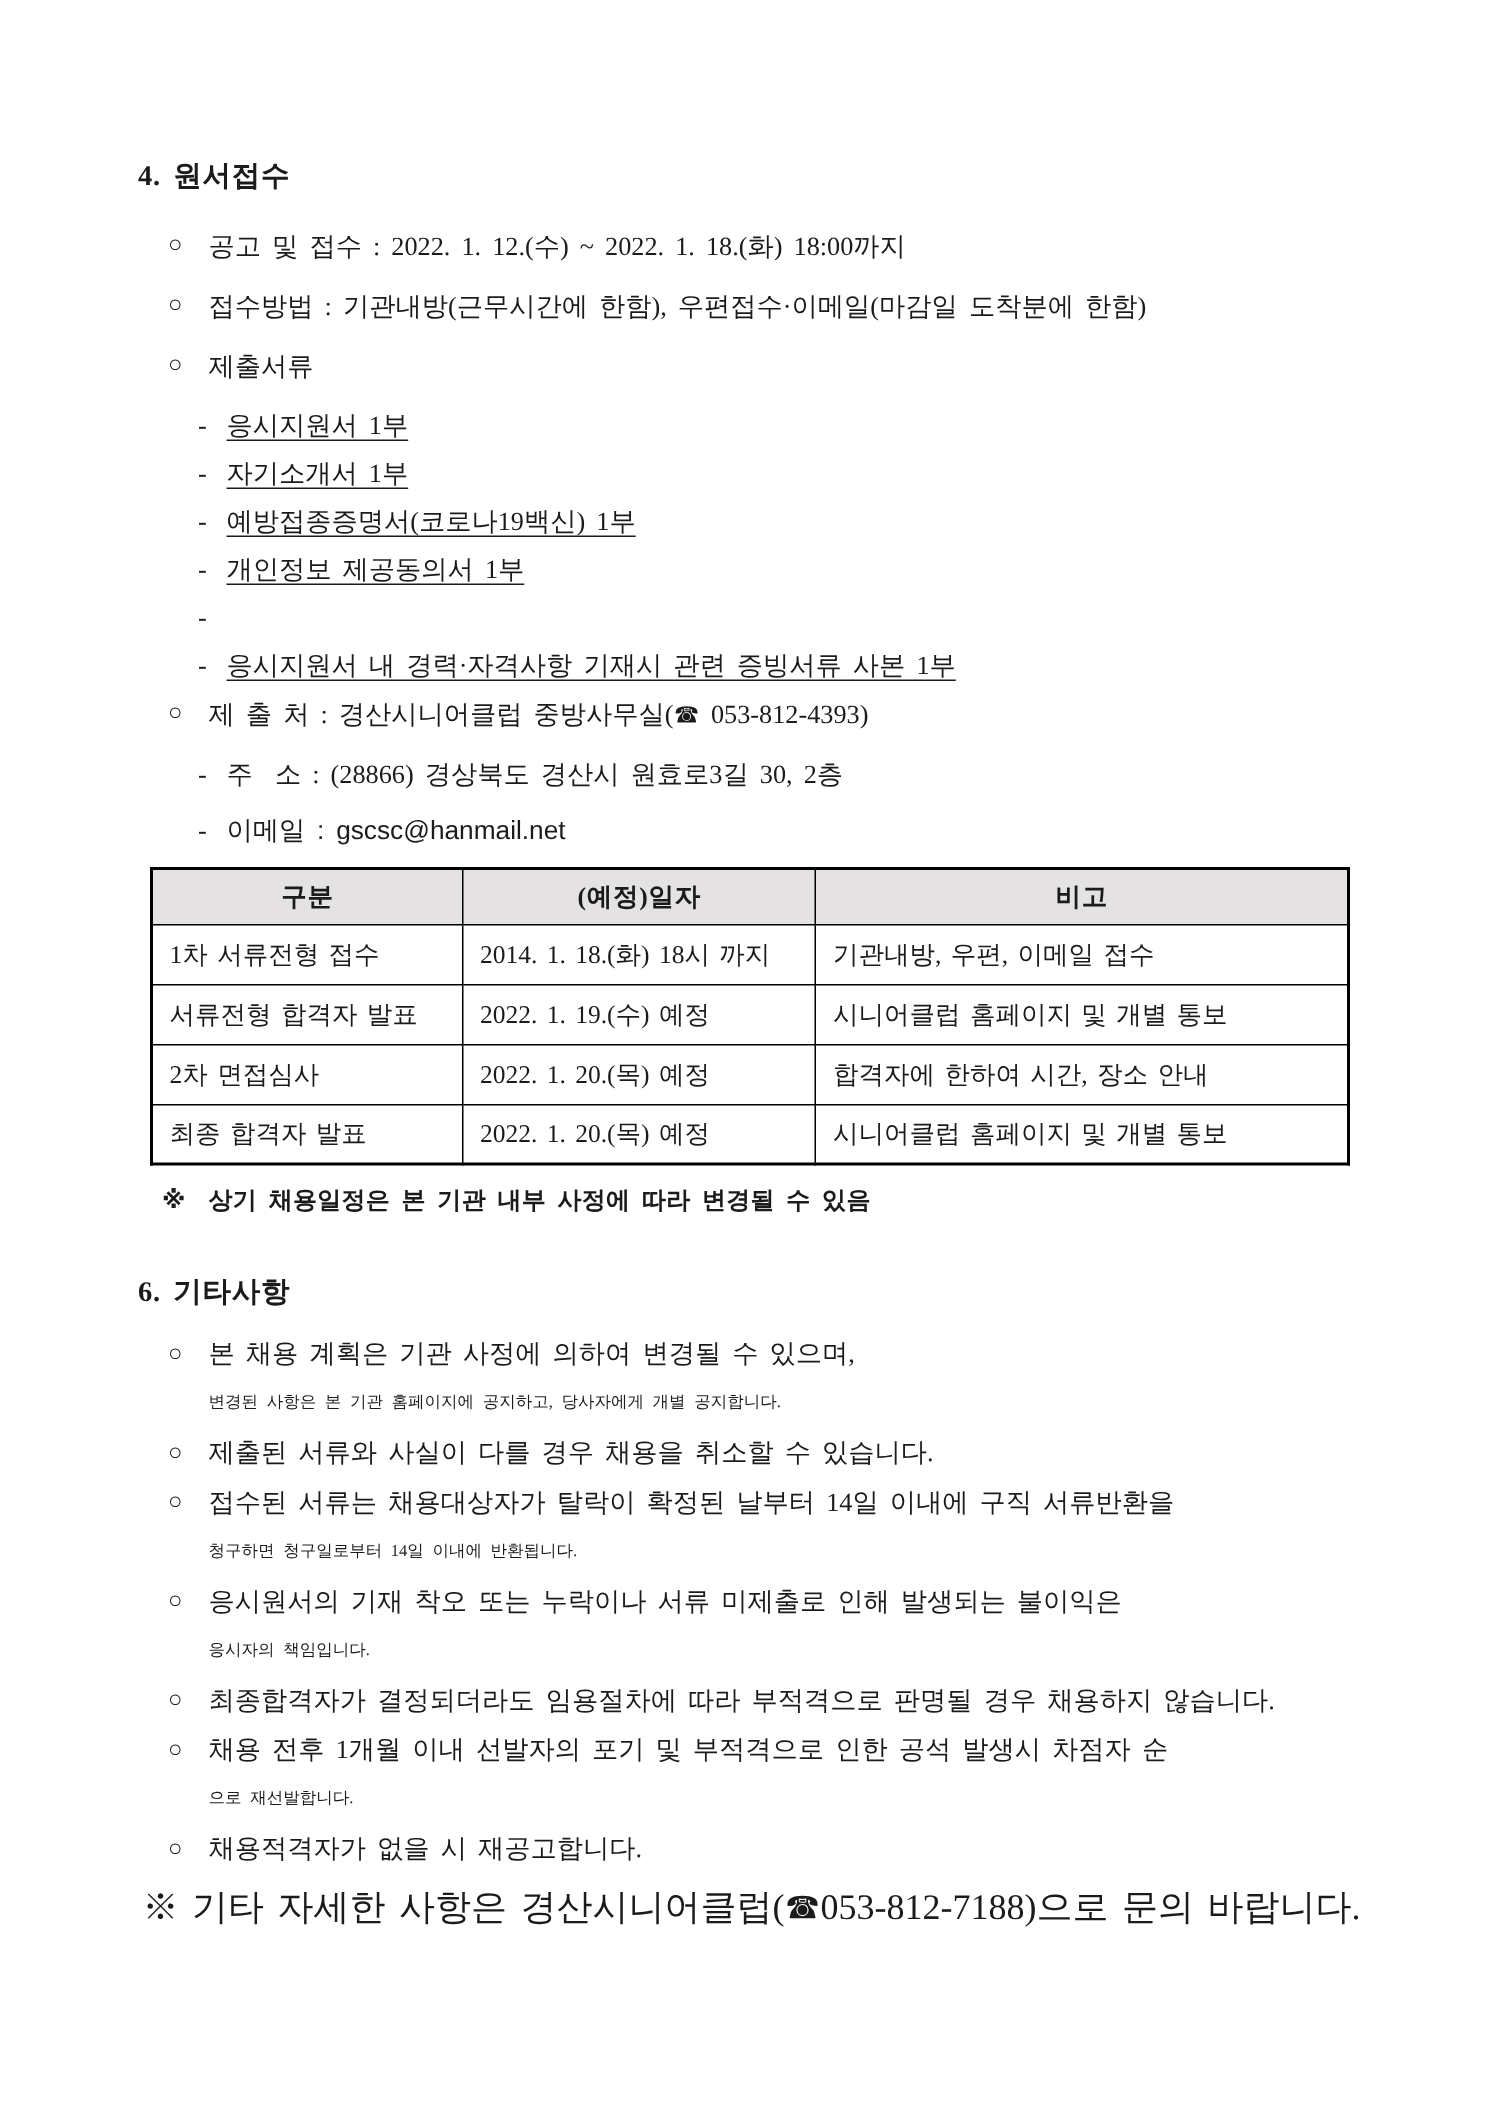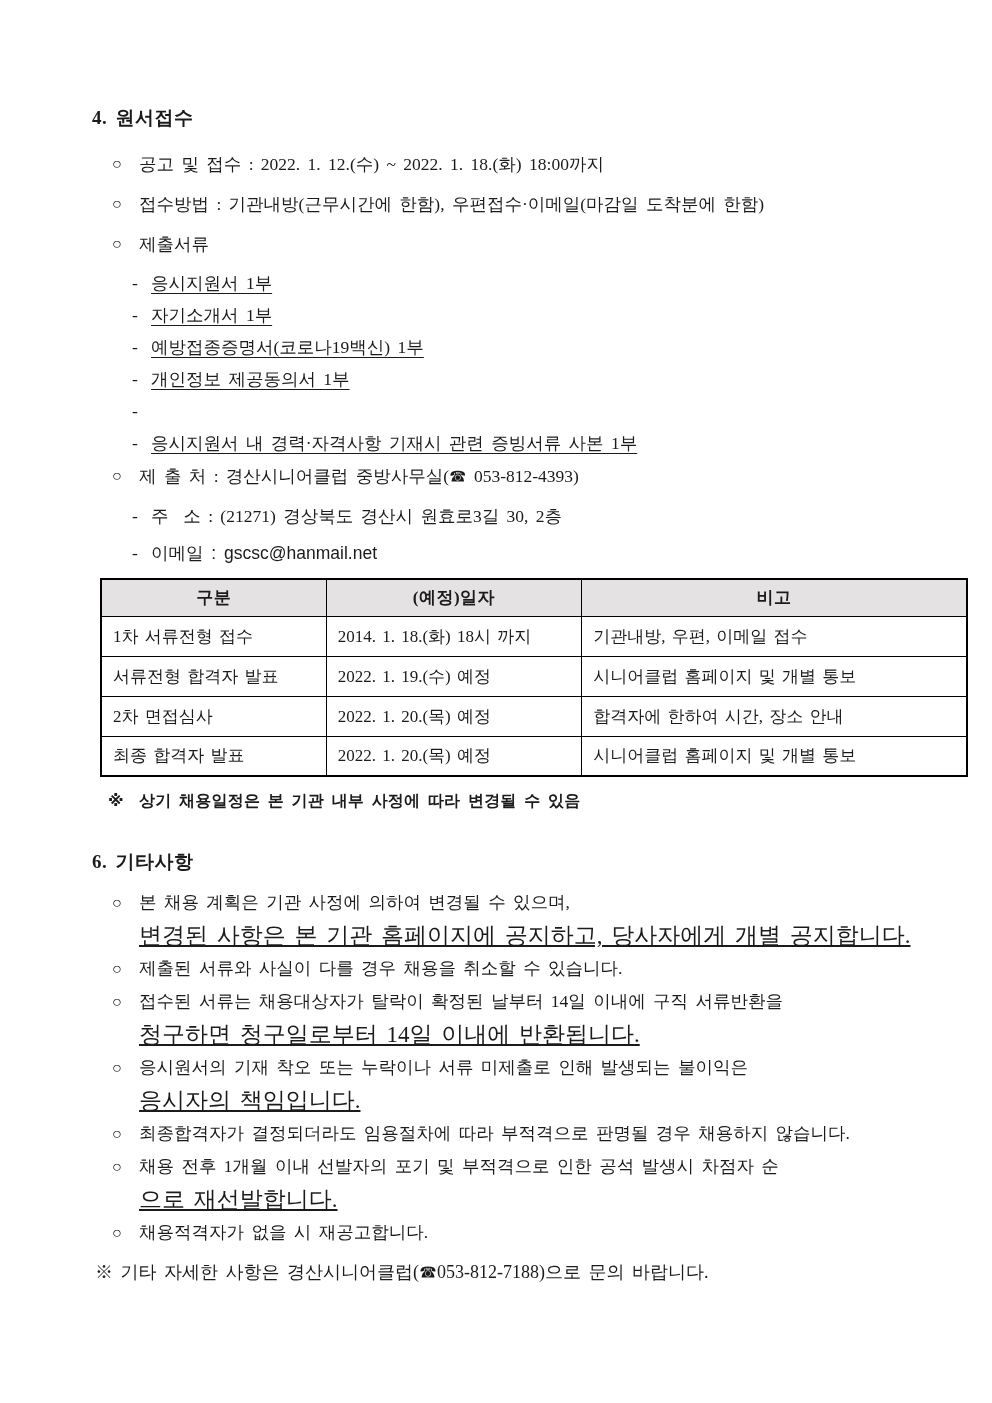--- a/index.html
+++ b/index.html
@@ -38,21 +38,21 @@
   .sub-line {
     display:flex; margin-left:40px; margin-bottom:13px;
     font-size:17.5px; line-height:24px;
   }
   .sub-line .dash { width:19px; flex:0 0 19px; }
   .email-val { font-family:Liberation Sans, sans-serif; }
 
   #sec5-title { margin-top:36px; margin-bottom:18px; }
 
   table.schedule {
-    margin-left:8px; width:868px;
+    margin-left:8px; width:800px;
     border-collapse:collapse;
     border:2px solid #000000;
     font-size:17px;
   }
   table.schedule th {
     background:#e4e2e2;
     border:1px solid #000000;
     font-weight:bold; text-align:center;
     height:37px; line-height:20px;
     letter-spacing:0.5px;
@@ -73,25 +73,25 @@
 
   #sec6-title { margin-top:38px; margin-bottom:16px; }
   .etc-item {
     display:flex; align-items:flex-start;
     margin-left:20px; margin-bottom:8px;
     font-size:17.5px; line-height:25px;
   }
   .etc-item .circ { width:27px; flex:0 0 27px; font-size:16px; line-height:25px; }
   .etc-cont {
     margin-left:47px; margin-bottom:8px;
-    font-size:23px; line-height:25px;text-decoration:underline;
+    font-size:11px; line-height:25px;
   }
   .footer-note {
     margin-top:14px; margin-left:3px;
-    font-size:18px; line-height:26px;
+    font-size:24px; line-height:26px;
   }
 </style>
 </head>
 <body>
 
 <div class="doc">
 
   <div class="sec-title t" id="sec4-title">4. 원서접수</div>
 
   <div class="bullet-line">
@@ -132,21 +132,21 @@
       <span class="u t">응시지원서 내 경력·자격사항 기재시 관련 증빙서류 사본 1부</span>
     </div>
   </div>
 
   <div class="bullet-line">
     <span class="circ">○</span>
     <span class="t">제 출 처 : 경산시니어클럽 중방사무실(☎ 053-812-4393)</span>
   </div>
   <div class="sub-line">
     <span class="dash">-</span>
-    <span class="t">주  소 : (21271) 경상북도 경산시 원효로3길 30, 2층</span>
+    <span class="t">주  소 : (28866) 경상북도 경산시 원효로3길 30, 2층</span>
   </div>
   <div class="sub-line">
     <span class="dash">-</span>
     <span class="t email-val">이메일 : gscsc@hanmail.net</span>
   </div>
 
 
   <table class="schedule">
     <colgroup>
         <col class="c1">

